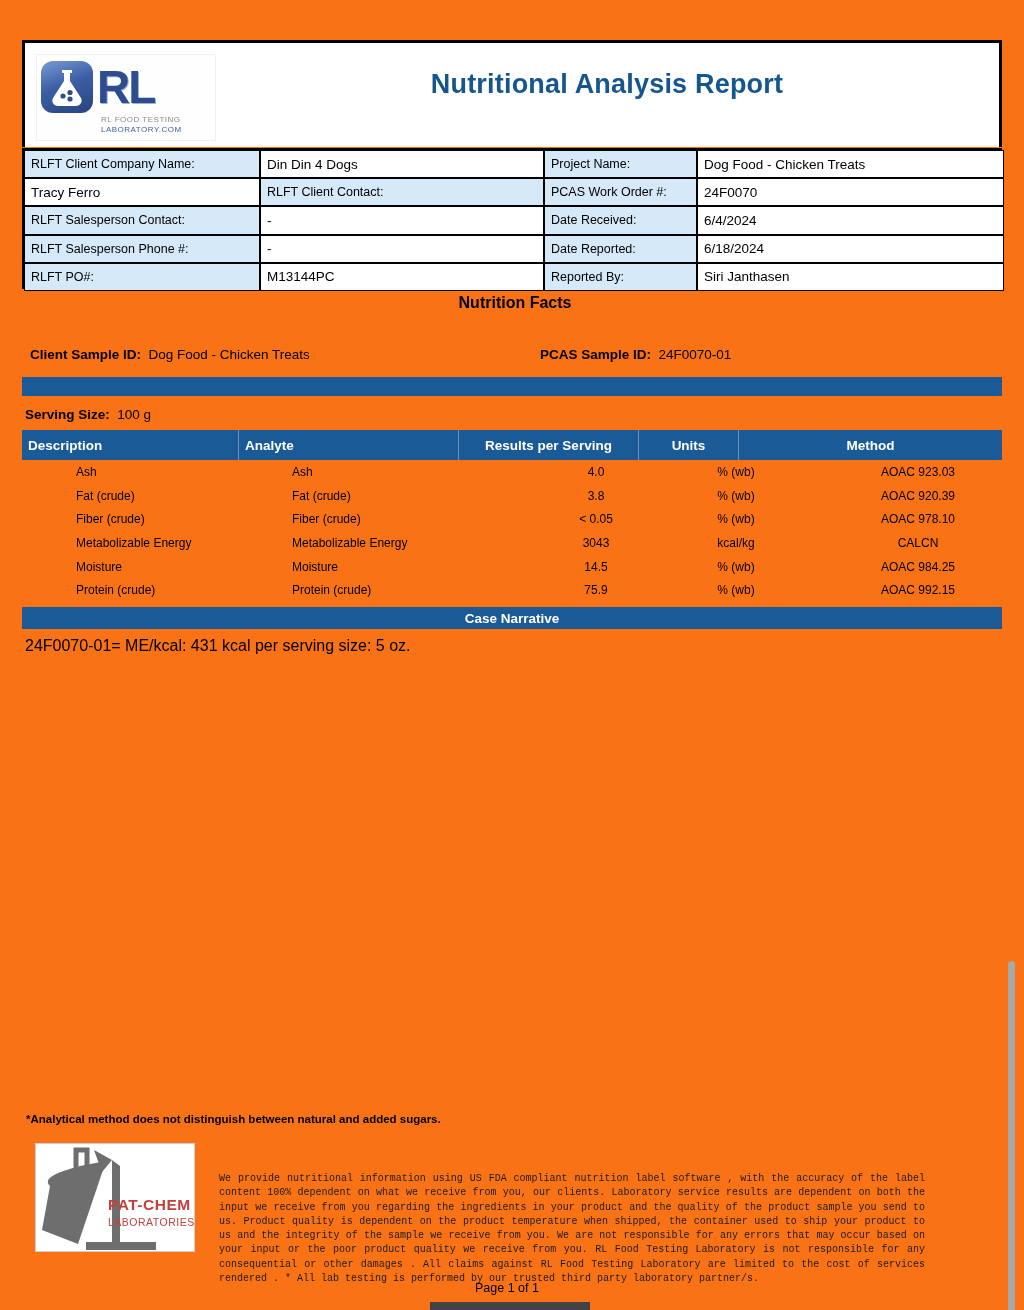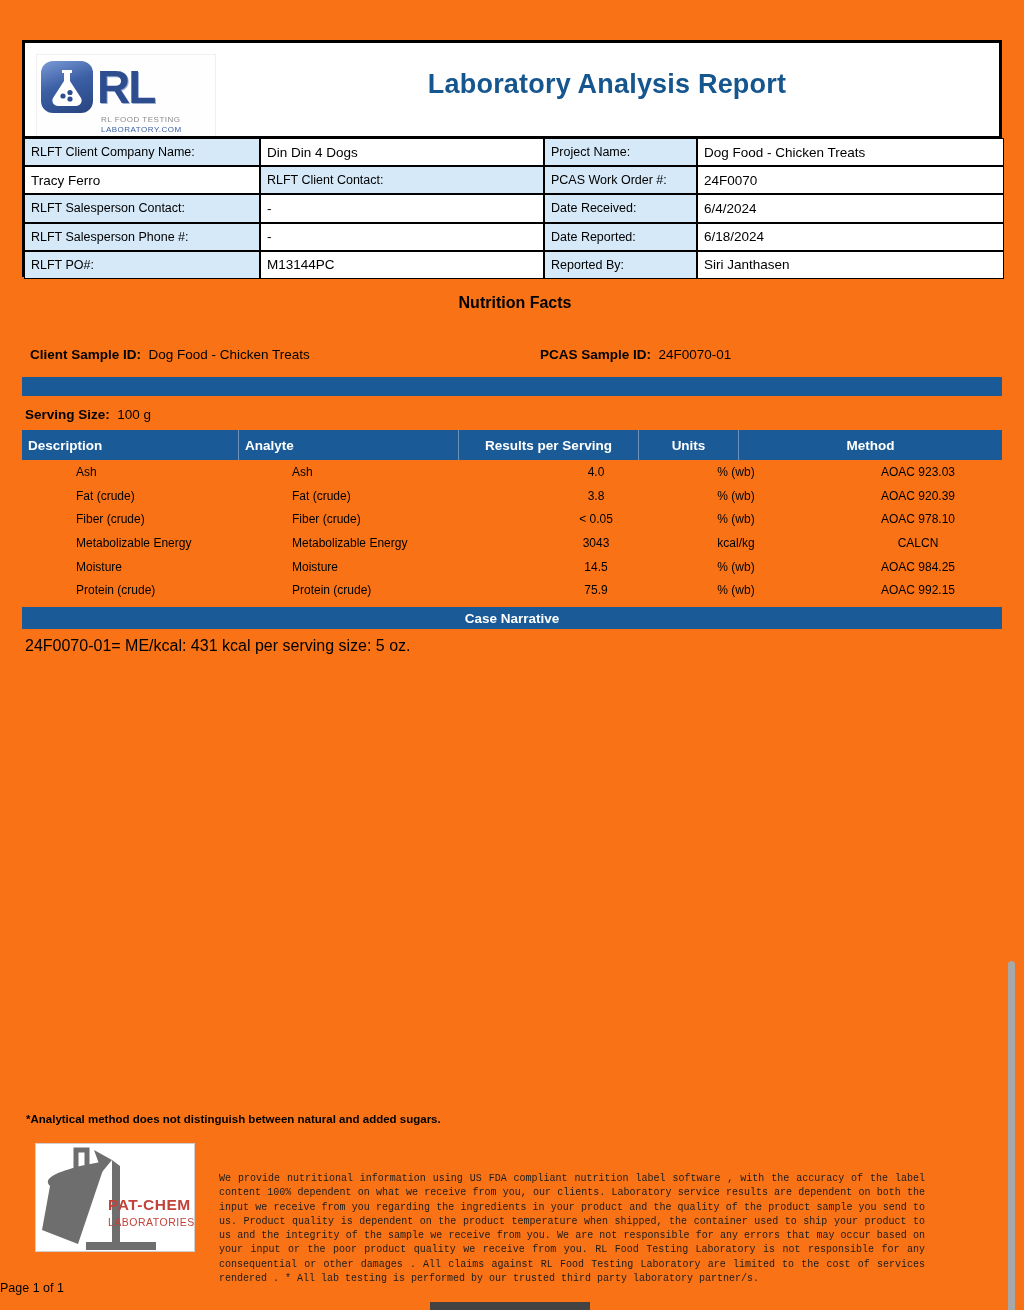--- a/index.html
+++ b/index.html
@@ -17,21 +17,21 @@
     background:linear-gradient(160deg,#7a9bd6 0%,#3c5fa5 45%,#27447e 100%);
     display:flex; align-items:center; justify-content:center; }
   .rl-mono { font-size:46px; font-weight:bold; color:#2d4d8e; letter-spacing:-2px; line-height:1;
     margin-left:4px; text-shadow:1px 1px 0 #9fb1d1; }
   .rl-caption { margin-left:60px; margin-top:2px; font-size:8px; color:#8a8a8a; letter-spacing:.5px; line-height:1.25; }
   .rl-caption .com { color:#3c5fa5; }
   .doc-title { position:absolute; left:200px; right:10px; top:26px; text-align:center;
     font-size:27px; font-weight:bold; color:#15568F; letter-spacing:.2px; }
 
   
-  .info-table { position:absolute; left:22px; top:136px; width:980px; height:141px;
+  .info-table { position:absolute; left:22px; top:148px; width:980px; height:141px;
     display:grid; grid-template-columns:236px 284px 153px 307px; grid-auto-rows:28.2px;
     border:2px solid #000; background:#000; grid-gap:0; }
   .info-cell { background:#fff; border:1px solid #000; display:flex; align-items:center;
     padding-left:6px; font-size:13.5px; overflow:hidden; white-space:nowrap; }
   .info-label { background:#D6E9F8; font-size:12.5px; }
 
   
   .nf-title { position:absolute; left:0; width:1014px; top:294px; text-align:center;
     font-size:16px; font-weight:bold;padding-left:16px; }
   .sample-row { position:absolute; left:0; top:347px; width:1014px; font-size:13.5px; }
@@ -58,21 +58,21 @@
 
   
   .footnote { position:absolute; left:26px; top:1113px; font-size:11.5px; font-weight:bold; }
   .pc-box { position:absolute; left:35px; top:1143px; width:160px; height:109px;
     border:1px solid #cfcfcf; background:#fff; }
   .pc-name { position:absolute; left:72px; top:52px; font-size:15.5px; font-weight:bold;
     color:#C2423A; letter-spacing:.5px; }
   .pc-sub { position:absolute; left:72px; top:72px; font-size:10.5px; color:#C2423A; letter-spacing:.5px; }
   .disclaimer { position:absolute; left:219px; top:1172px; width:706px; font-size:10px;
     line-height:14.3px; text-align:justify; color:#1c1c1c;font-family:Liberation Mono, monospace; }
-  .page-label { position:absolute; left:0; width:1014px; top:1281px; font-size:12.5px; }
+  .page-label { position:absolute; left:0; width:1014px; top:1281px; text-align:center; font-size:12.5px; }
 
   
   .scroll-thumb { position:absolute; left:1008px; top:961px; width:7px; height:349px;
     background:#A8A8A8; border-radius:4px 4px 0 0; }
   .bottom-bar { position:absolute; left:430px; top:1302px; width:160px; height:8px; background:#434343; }
 </style>
 </head>
 <body>
 
 <div class="page">
@@ -88,21 +88,21 @@
             <circle cx="20" cy="24.5" r="2.6" fill="#2d4d8e"></circle>
           </svg>
         </div>
         <div class="rl-mono">RL</div>
       </div>
       <div class="rl-caption">
         <span>RL FOOD TESTING</span><br>
         <span class="com">LABORATORY.COM</span>
       </div>
     </div>
-    <div class="doc-title">Laboratory Analysis Report</div>
+    <div class="doc-title">Nutritional Analysis Report</div>
   </div>
 
   <div class="info-table">
     <div class="info-cell info-label">RLFT Client Company Name:</div>
     <div class="info-cell">Din Din 4 Dogs</div>
     <div class="info-cell info-label">Project Name:</div>
     <div class="info-cell">Dog Food - Chicken Treats</div>
 
     <div class="info-cell">Tracy Ferro</div>
     <div class="info-cell info-label">RLFT Client Contact:</div>

